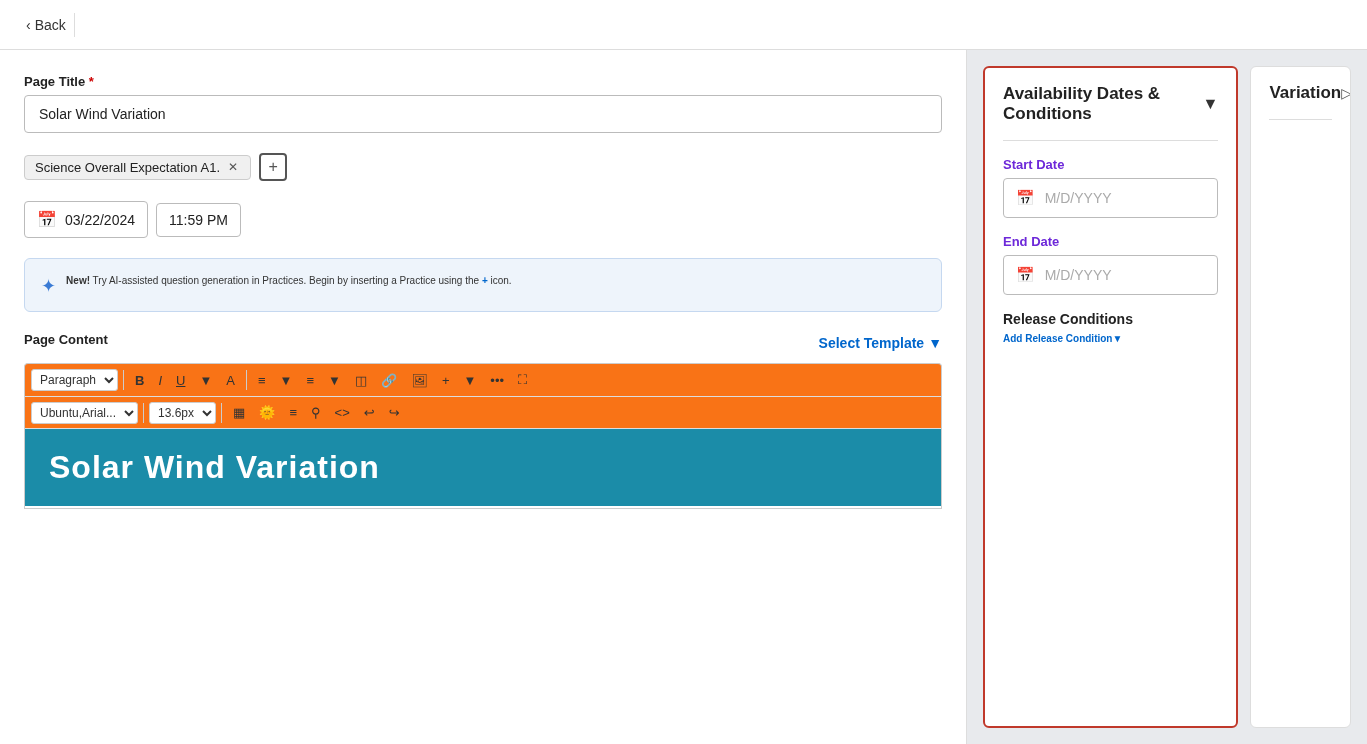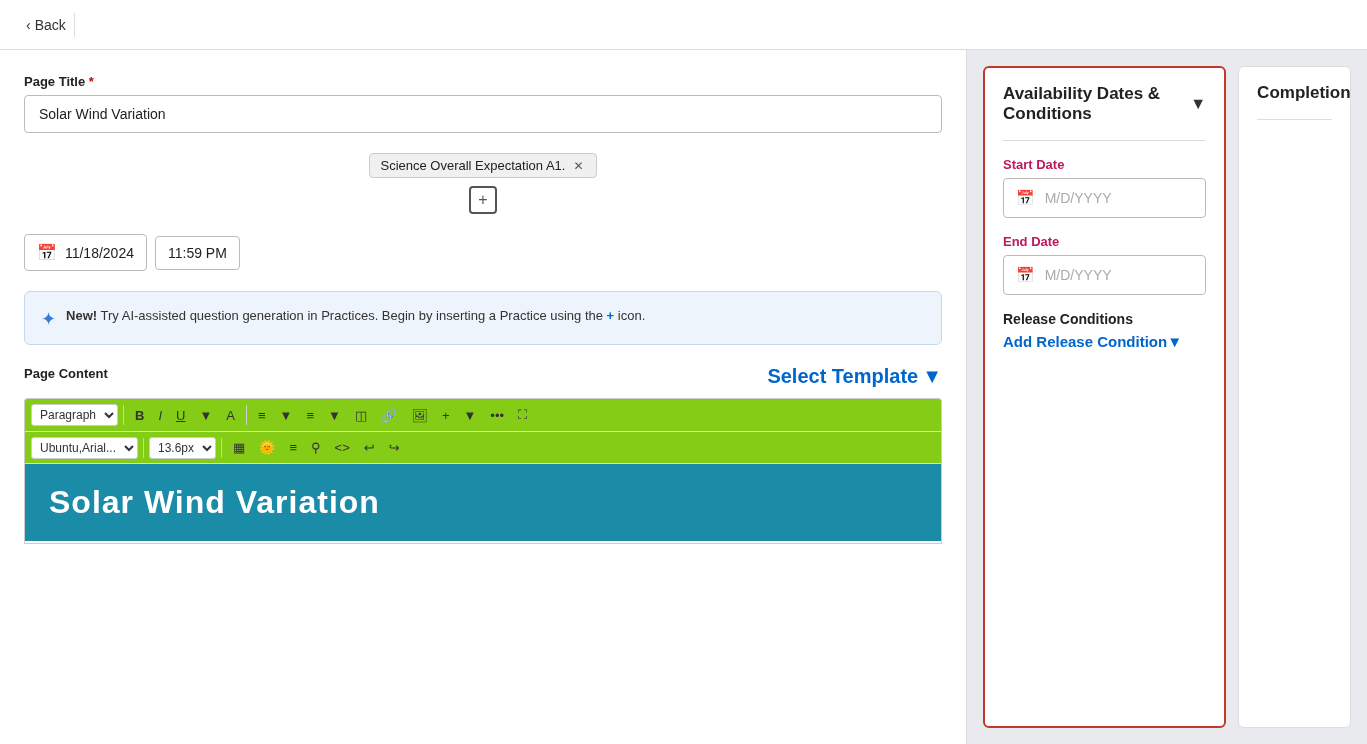--- a/index.html
+++ b/index.html
@@ -46,21 +46,21 @@
 
     .text-input {
       width: 100%; padding: 10px 14px; border: 1px solid #bbb;
       border-radius: 4px; font-size: 14px; color: #222;
       outline: none;
     }
 
     .section { margin-bottom: 20px; }
 
     .standards-row {
-      display: flex; align-items: center; gap: 8px; flex-wrap: wrap; flex-direction: column;
+      display: flex; align-items: center; gap: 8px; flex-wrap: wrap;
     }
     .standard-tag {
       display: flex; align-items: center; gap: 6px;
       background: #f0f0f0; border: 1px solid #ccc;
       border-radius: 4px; padding: 4px 10px; font-size: 13px;
     }
     .tag-close {
       cursor: pointer; color: #555; font-size: 12px;
       background: none; border: none; padding: 0 2px;
     }
@@ -81,38 +81,38 @@
     }
     .calendar-icon { font-size: 16px; color: #333; }
 
     .ai-banner {
       background: #eef4fb; border: 1px solid #c5d8f0;
       border-radius: 6px; padding: 14px 16px;
       display: flex; gap: 10px; align-items: flex-start;
       margin-bottom: 20px;
     }
     .ai-icon { color: #3a7bd5; font-size: 18px; flex-shrink: 0; margin-top: 2px; }
-    .ai-text { font-size: 13px; color: #333; line-height: 1.5; }
+    .ai-text { font-size: 10px; color: #333; line-height: 1.5; }
     .ai-text strong { font-weight: 700; }
     .ai-text .plus-link { color: #0066cc; font-weight: 700; }
 
     .page-content-header {
       display: flex; align-items: center; justify-content: space-between;
       margin-bottom: 10px;
     }
     .select-template-btn {
-      color: #0066cc; font-weight: 600; font-size: 20px;
+      color: #0066cc; font-weight: 600; font-size: 14px;
       background: none; border: none; cursor: pointer;
       display: flex; gap: 4px;
     }
 
     .toolbar {
       border: 1px solid #ccc; border-bottom: none;
       border-radius: 4px 4px 0 0;
-      background: #84cc16;
+      background: #f97316;
     }
     .toolbar-row1, .toolbar-row2 {
       display: flex; align-items: center; gap: 2px;
       padding: 4px 6px; border-bottom: 1px solid #ddd;
       flex-wrap: wrap;
     }
     .toolbar-btn {
       background: none; border: none; cursor: pointer;
       padding: 4px 6px; border-radius: 3px; font-size: 13px;
       color: #333; display: flex; align-items: center;
@@ -166,36 +166,36 @@
     }
     .card-header-title {
       font-size: 17px; font-weight: 700; color: #222;
     }
     .card-chevron { font-size: 16px; color: #333; }
 
     .card-divider { height: 1px; background: #ddd; margin: 0 18px; }
 
     .card-body { padding: 16px 18px; }
 
-    .date-label { font-size: 13px; font-weight: 600; color: #be185d; margin-bottom: 6px; }
+    .date-label { font-size: 13px; font-weight: 600; color: #6d28d9; margin-bottom: 6px; }
 
     .date-input-field {
       display: flex; align-items: center; gap: 10px;
       border: 1px solid #bbb; border-radius: 4px; padding: 10px 12px;
       font-size: 14px; color: #888; background: #fff; cursor: pointer;
       width: 100%;
     }
     .date-input-field .cal-icon { color: #333; font-size: 15px; }
 
     .release-section { margin-top: 16px; }
     .release-title { font-size: 14px; font-weight: 700; color: #222; margin-bottom: 6px; }
     .release-desc { font-size: 13px; color: #555; line-height: 1.5; margin-bottom: 12px; }
     .add-release-btn {
       background: none; border: none; cursor: pointer;
-      color: #0066cc; font-weight: 600; font-size: 15px;
+      color: #0066cc; font-weight: 600; font-size: 10px;
       display: flex; align-items: center; padding: 0;
     }
 
     .completion-card .card-header { }
     .completion-chevron { font-size: 14px; color: #555; }
   </style>
 </head>
 <body>
 
 <div class="app-header">
@@ -223,21 +223,21 @@
           <button class="tag-close">✕</button>
         </div>
         <button class="add-btn">+</button>
       </div>
     </div>
 
     <div class="section">
       <div class="due-date-row">
         <div class="date-field">
           <span class="calendar-icon">📅</span>
-          <span>11/18/2024</span>
+          <span>03/22/2024</span>
         </div>
         <div class="time-field">
           <span>11:59 PM</span>
         </div>
       </div>
     </div>
 
     <div class="ai-banner">
       <span class="ai-icon">✦</span>
       <div class="ai-text">
@@ -340,20 +340,20 @@
             <span>Add Release Condition</span>
             <span>▼</span>
           </button>
         </div>
 
       </div>
     </div>
 
     <div class="card completion-card">
       <div class="card-header">
-        <span class="card-header-title">Completion</span>
+        <span class="card-header-title">Variation</span>
         <span class="completion-chevron card-chevron">▷</span>
       </div>
       <div class="card-divider"></div>
     </div>
 
   </div>
 </div>
 
 </body></html>

